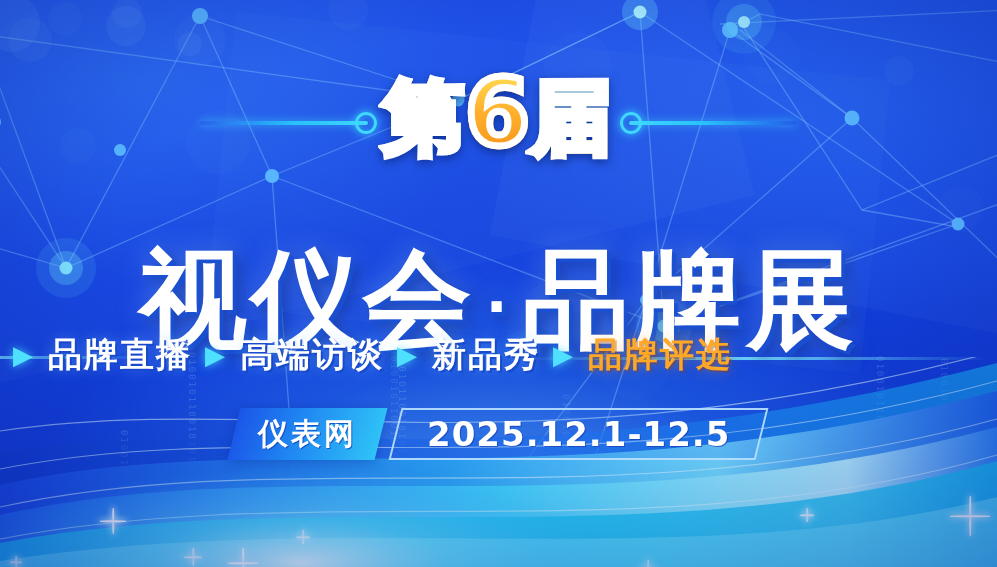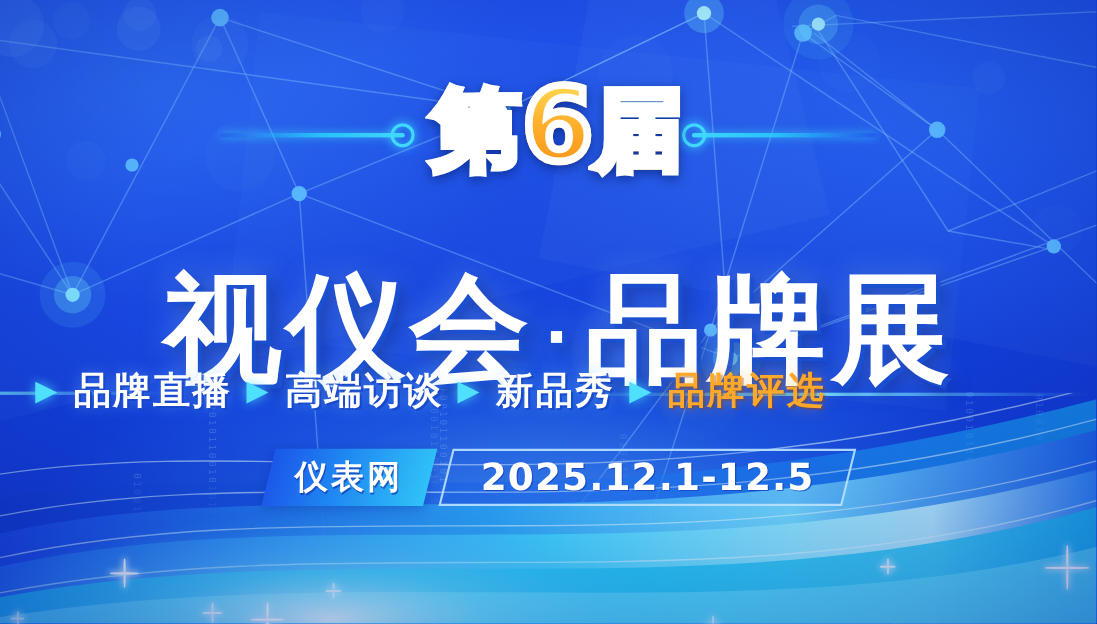--- a/index.html
+++ b/index.html
@@ -63,21 +63,21 @@
         border-radius:2px;box-shadow:0 0 8px rgba(60,210,255,.7);}
   .deco.left{left:200px;width:168px;}
   .deco.right{right:200px;width:168px;
         background:linear-gradient(270deg,rgba(40,200,255,0) 0%,rgba(40,210,255,.85) 55%,#3fd8ff 100%);}
   .ring{position:absolute;top:112px;width:22px;height:22px;border-radius:50%;
         border:3px solid #3fd8ff;box-shadow:0 0 10px rgba(60,215,255,.85),inset 0 0 6px rgba(60,215,255,.5);}
   .ring.l{left:355px;}
   .ring.r{right:355px;}
 
   
-  .content{position:absolute;inset:0;margin-left:19px;}
+  .content{position:absolute;inset:0;}
 
   .badge{
     position:absolute;left:0;right:0;top:68px;
     text-align:center;
     font-size:80px;font-weight:bold;
     letter-spacing:2px;
     line-height:1;
     font-family:"DejaVu Sans","Liberation Sans",sans-serif;
   }
   .badge span{

